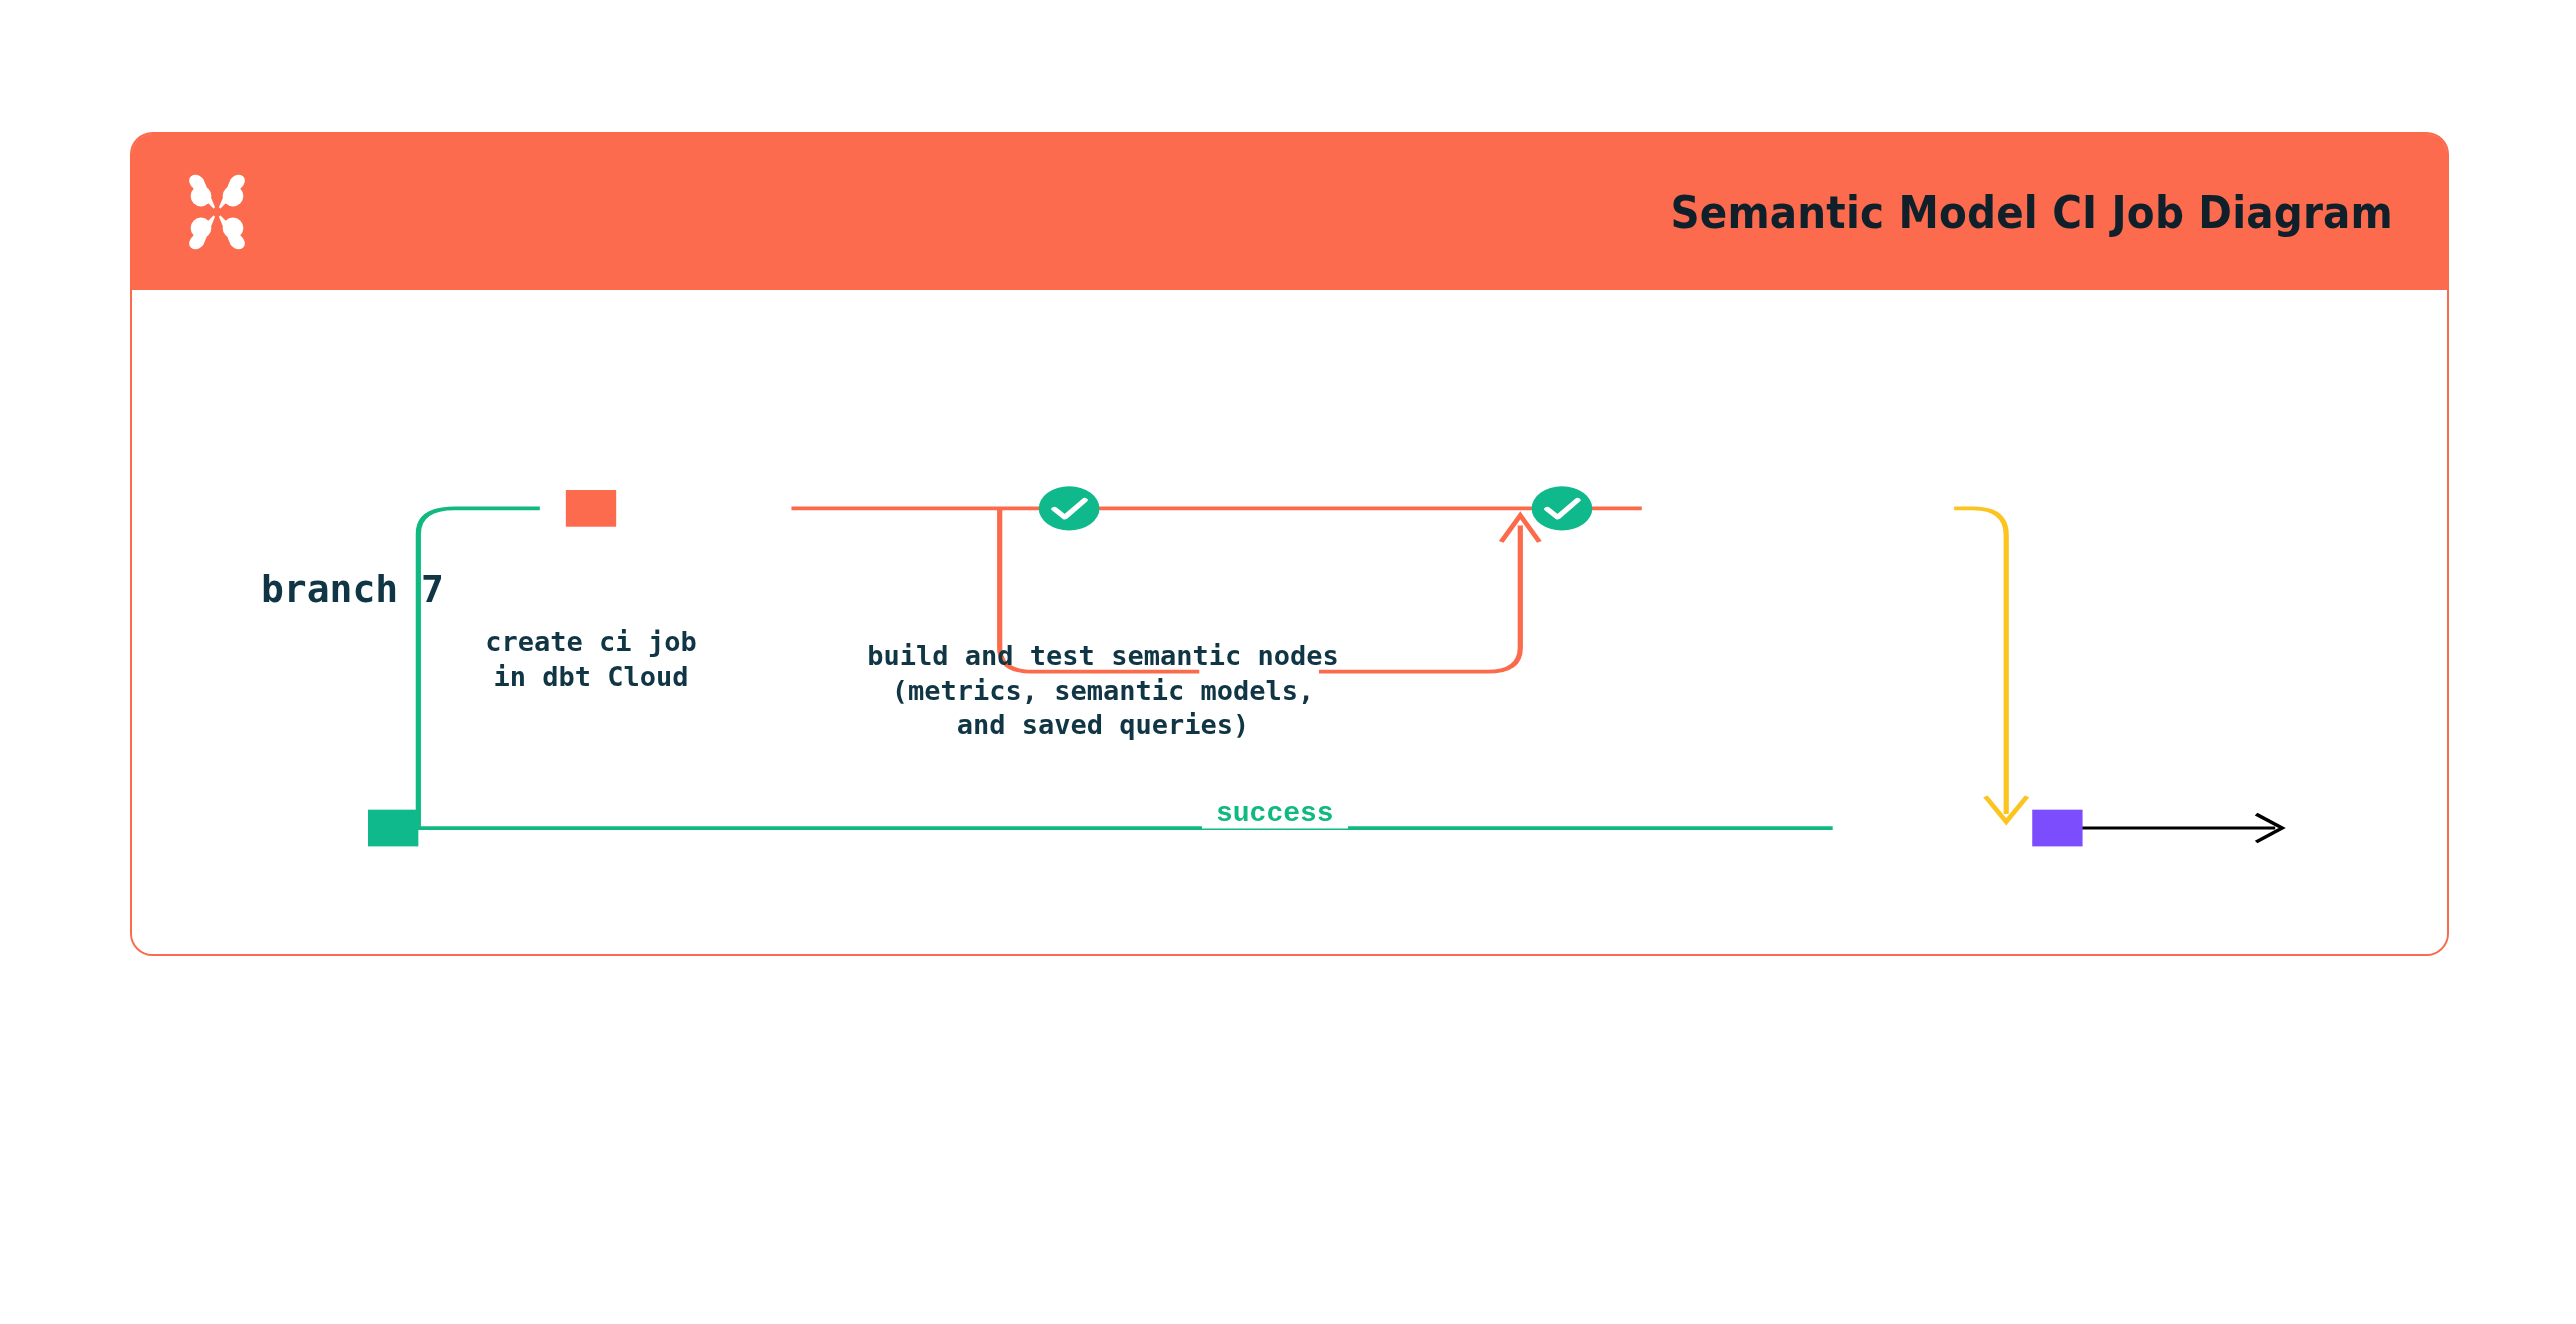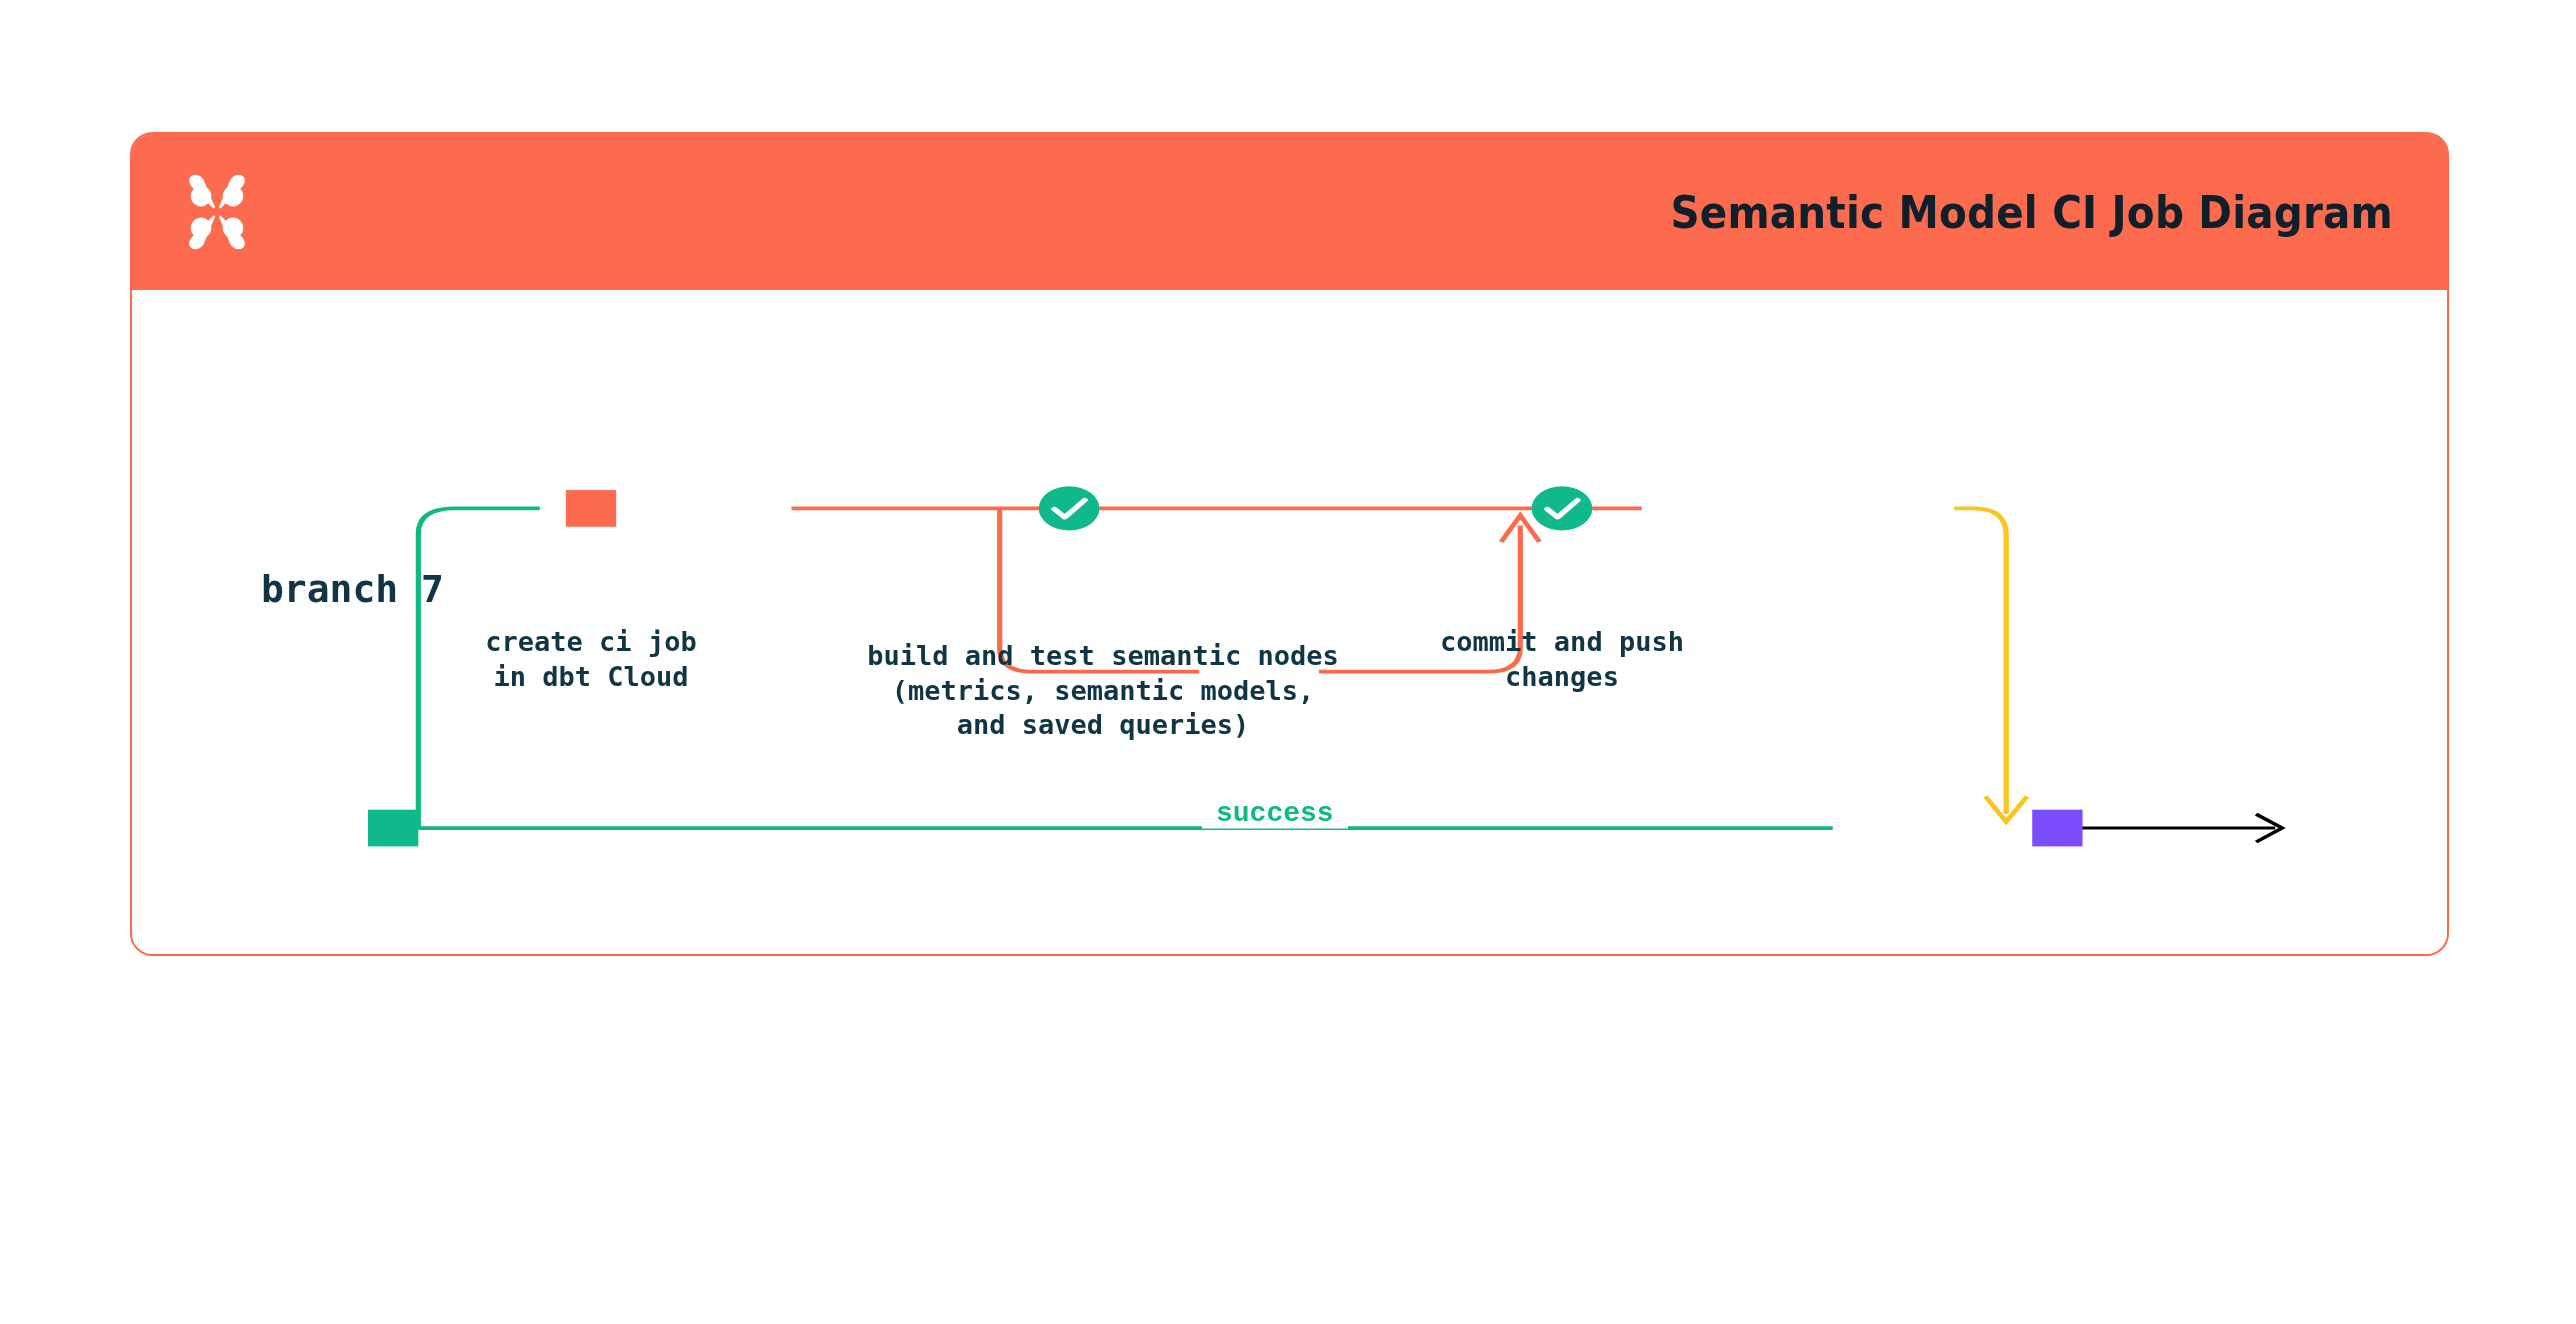--- a/index.html
+++ b/index.html
@@ -198,22 +198,20 @@
 
       <div class="lbl branch-name" style="left: 52px; top: 737px; width: 185px; transform: translateY(-50%);">main</div>
 
       <div class="lbl node-label" style="left: 329px; top: 335px; width: 260px;">create ci job
 in dbt Cloud</div>
 
       <div class="lbl node-label" style="left: 624px; top: 340px; width: 694px; margin-top: 9px;">build and test semantic nodes
 (metrics, semantic models,
 and saved queries)</div>
 
-      <div class="lbl node-label" style="left: 1239px; top: 335px; width: 382px;">commit and push
-changes</div>
 
 
       <div class="edge-label" style="left: 1070px; top: 523px; transform: translateY(-50%);">success</div>
 
     </div>
   </div>
 </div>
 
 
 </body></html>

